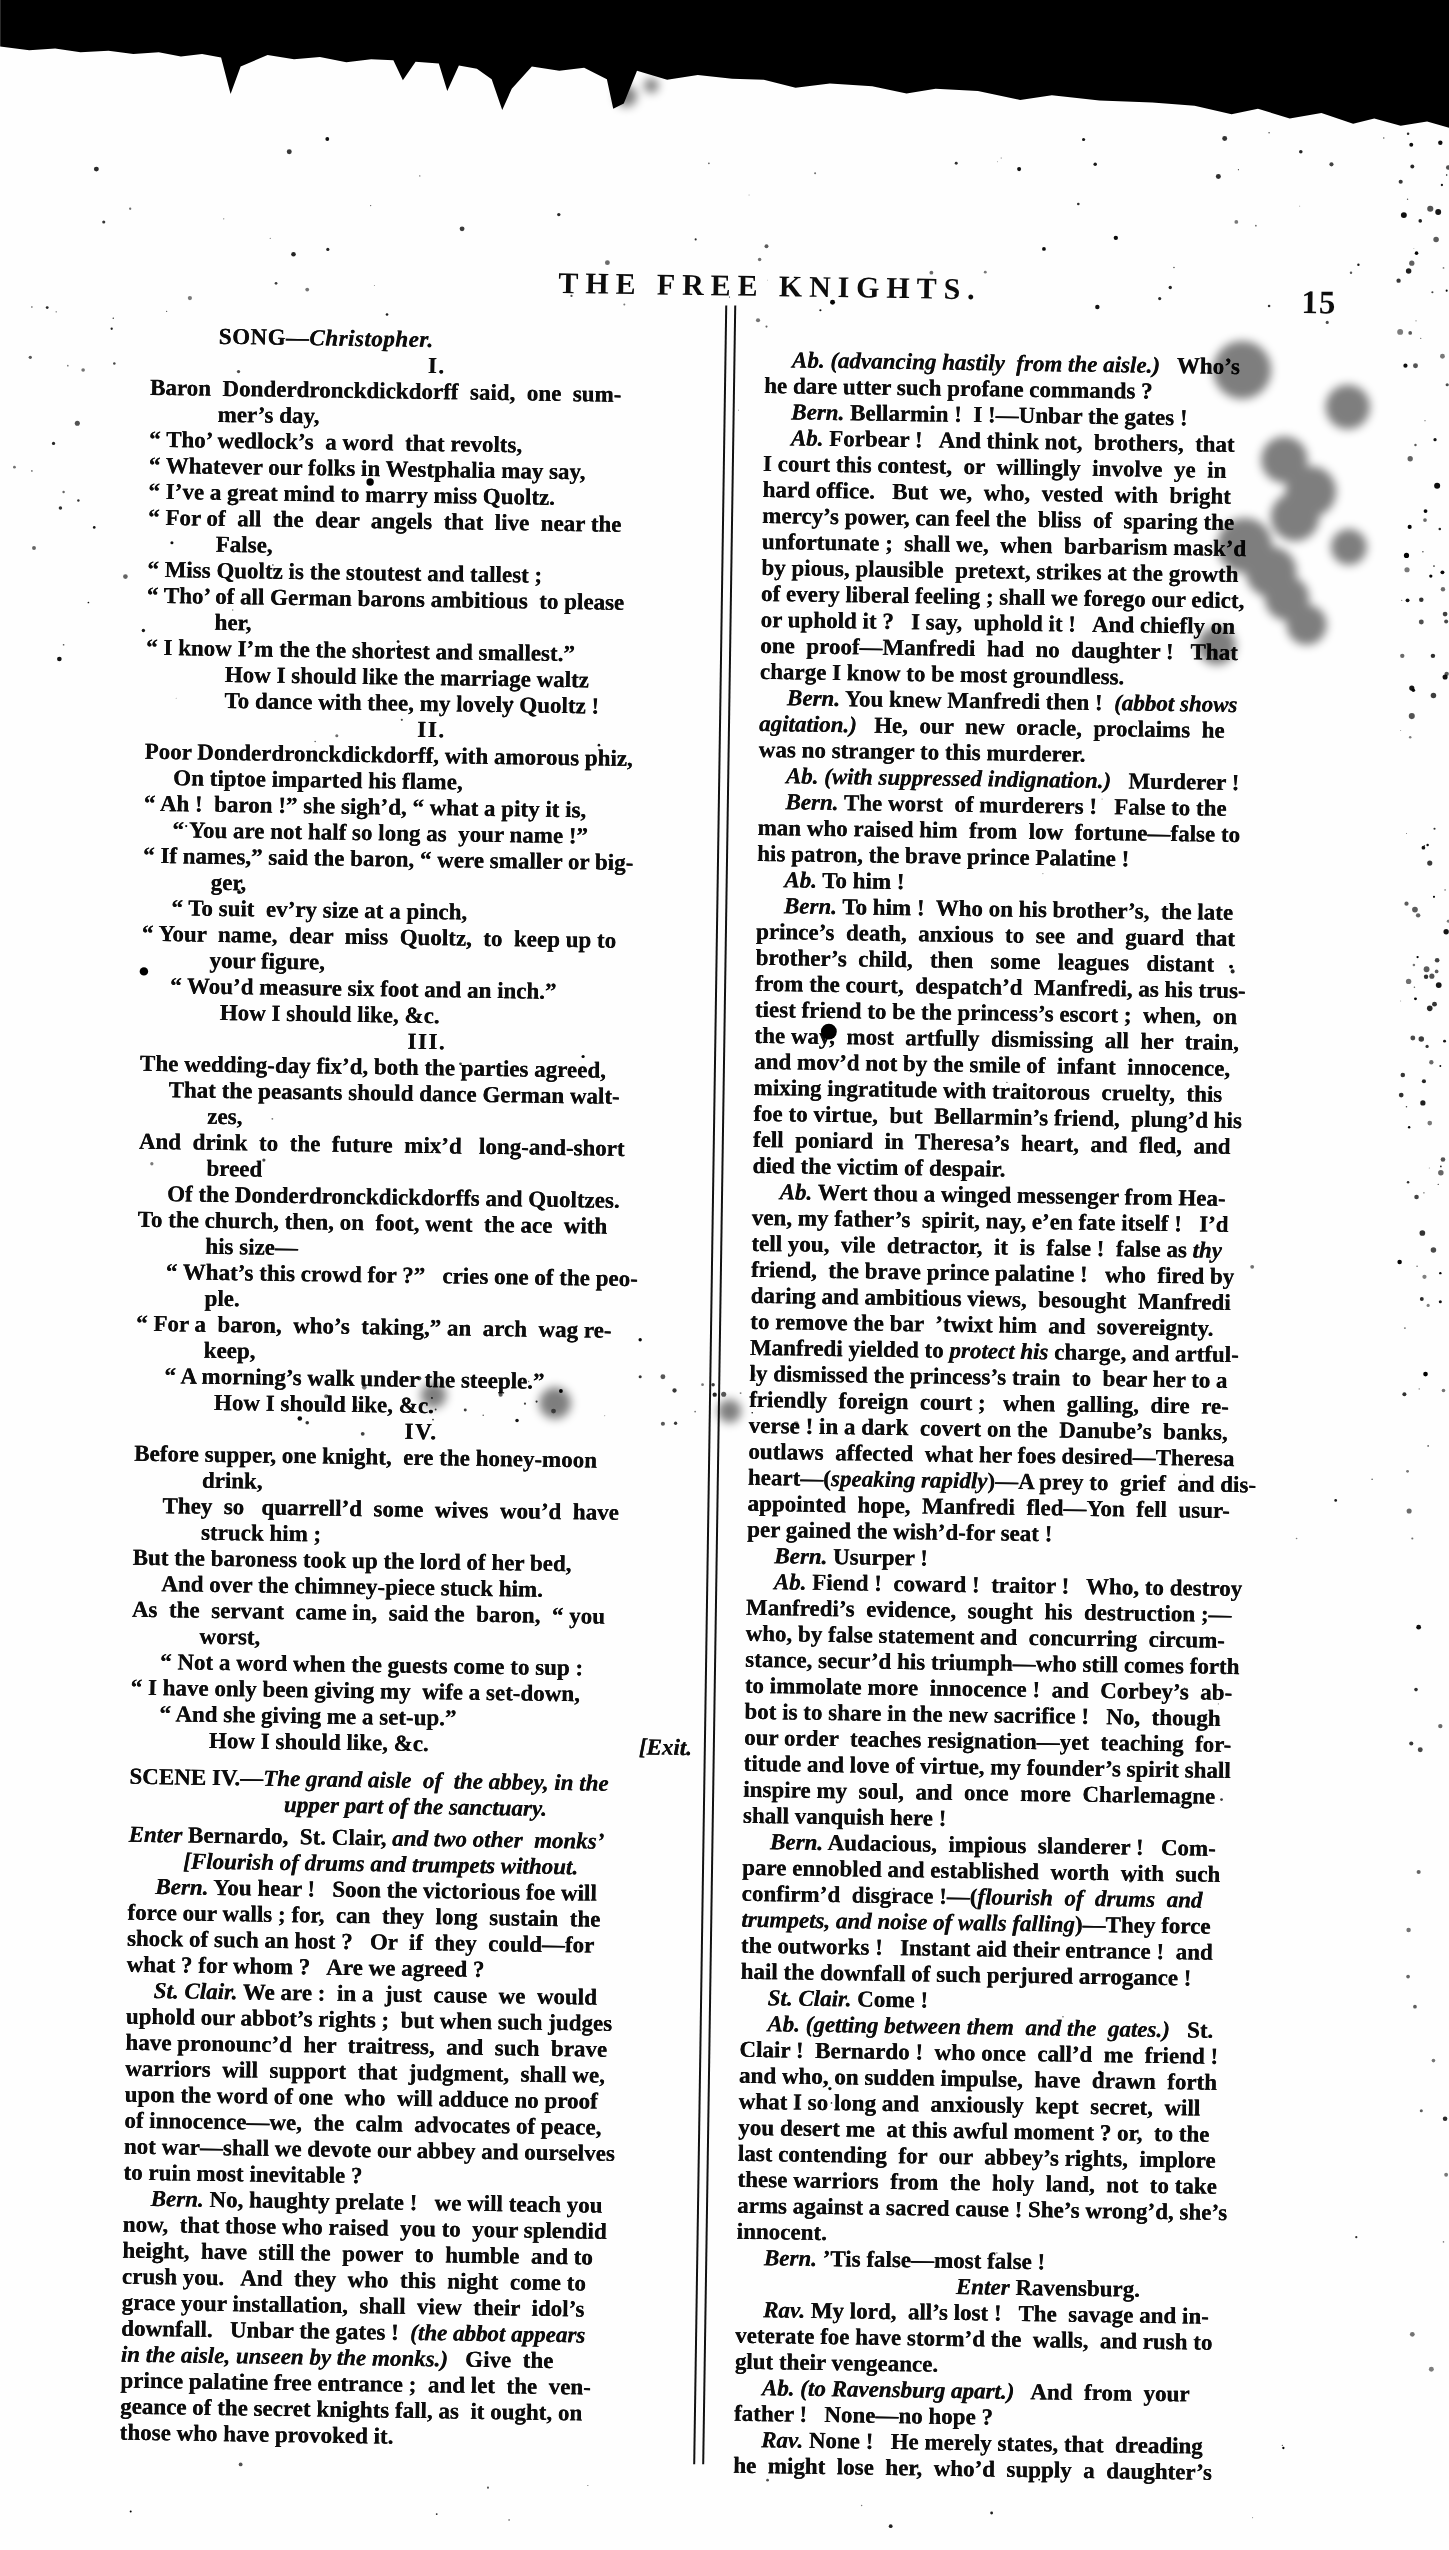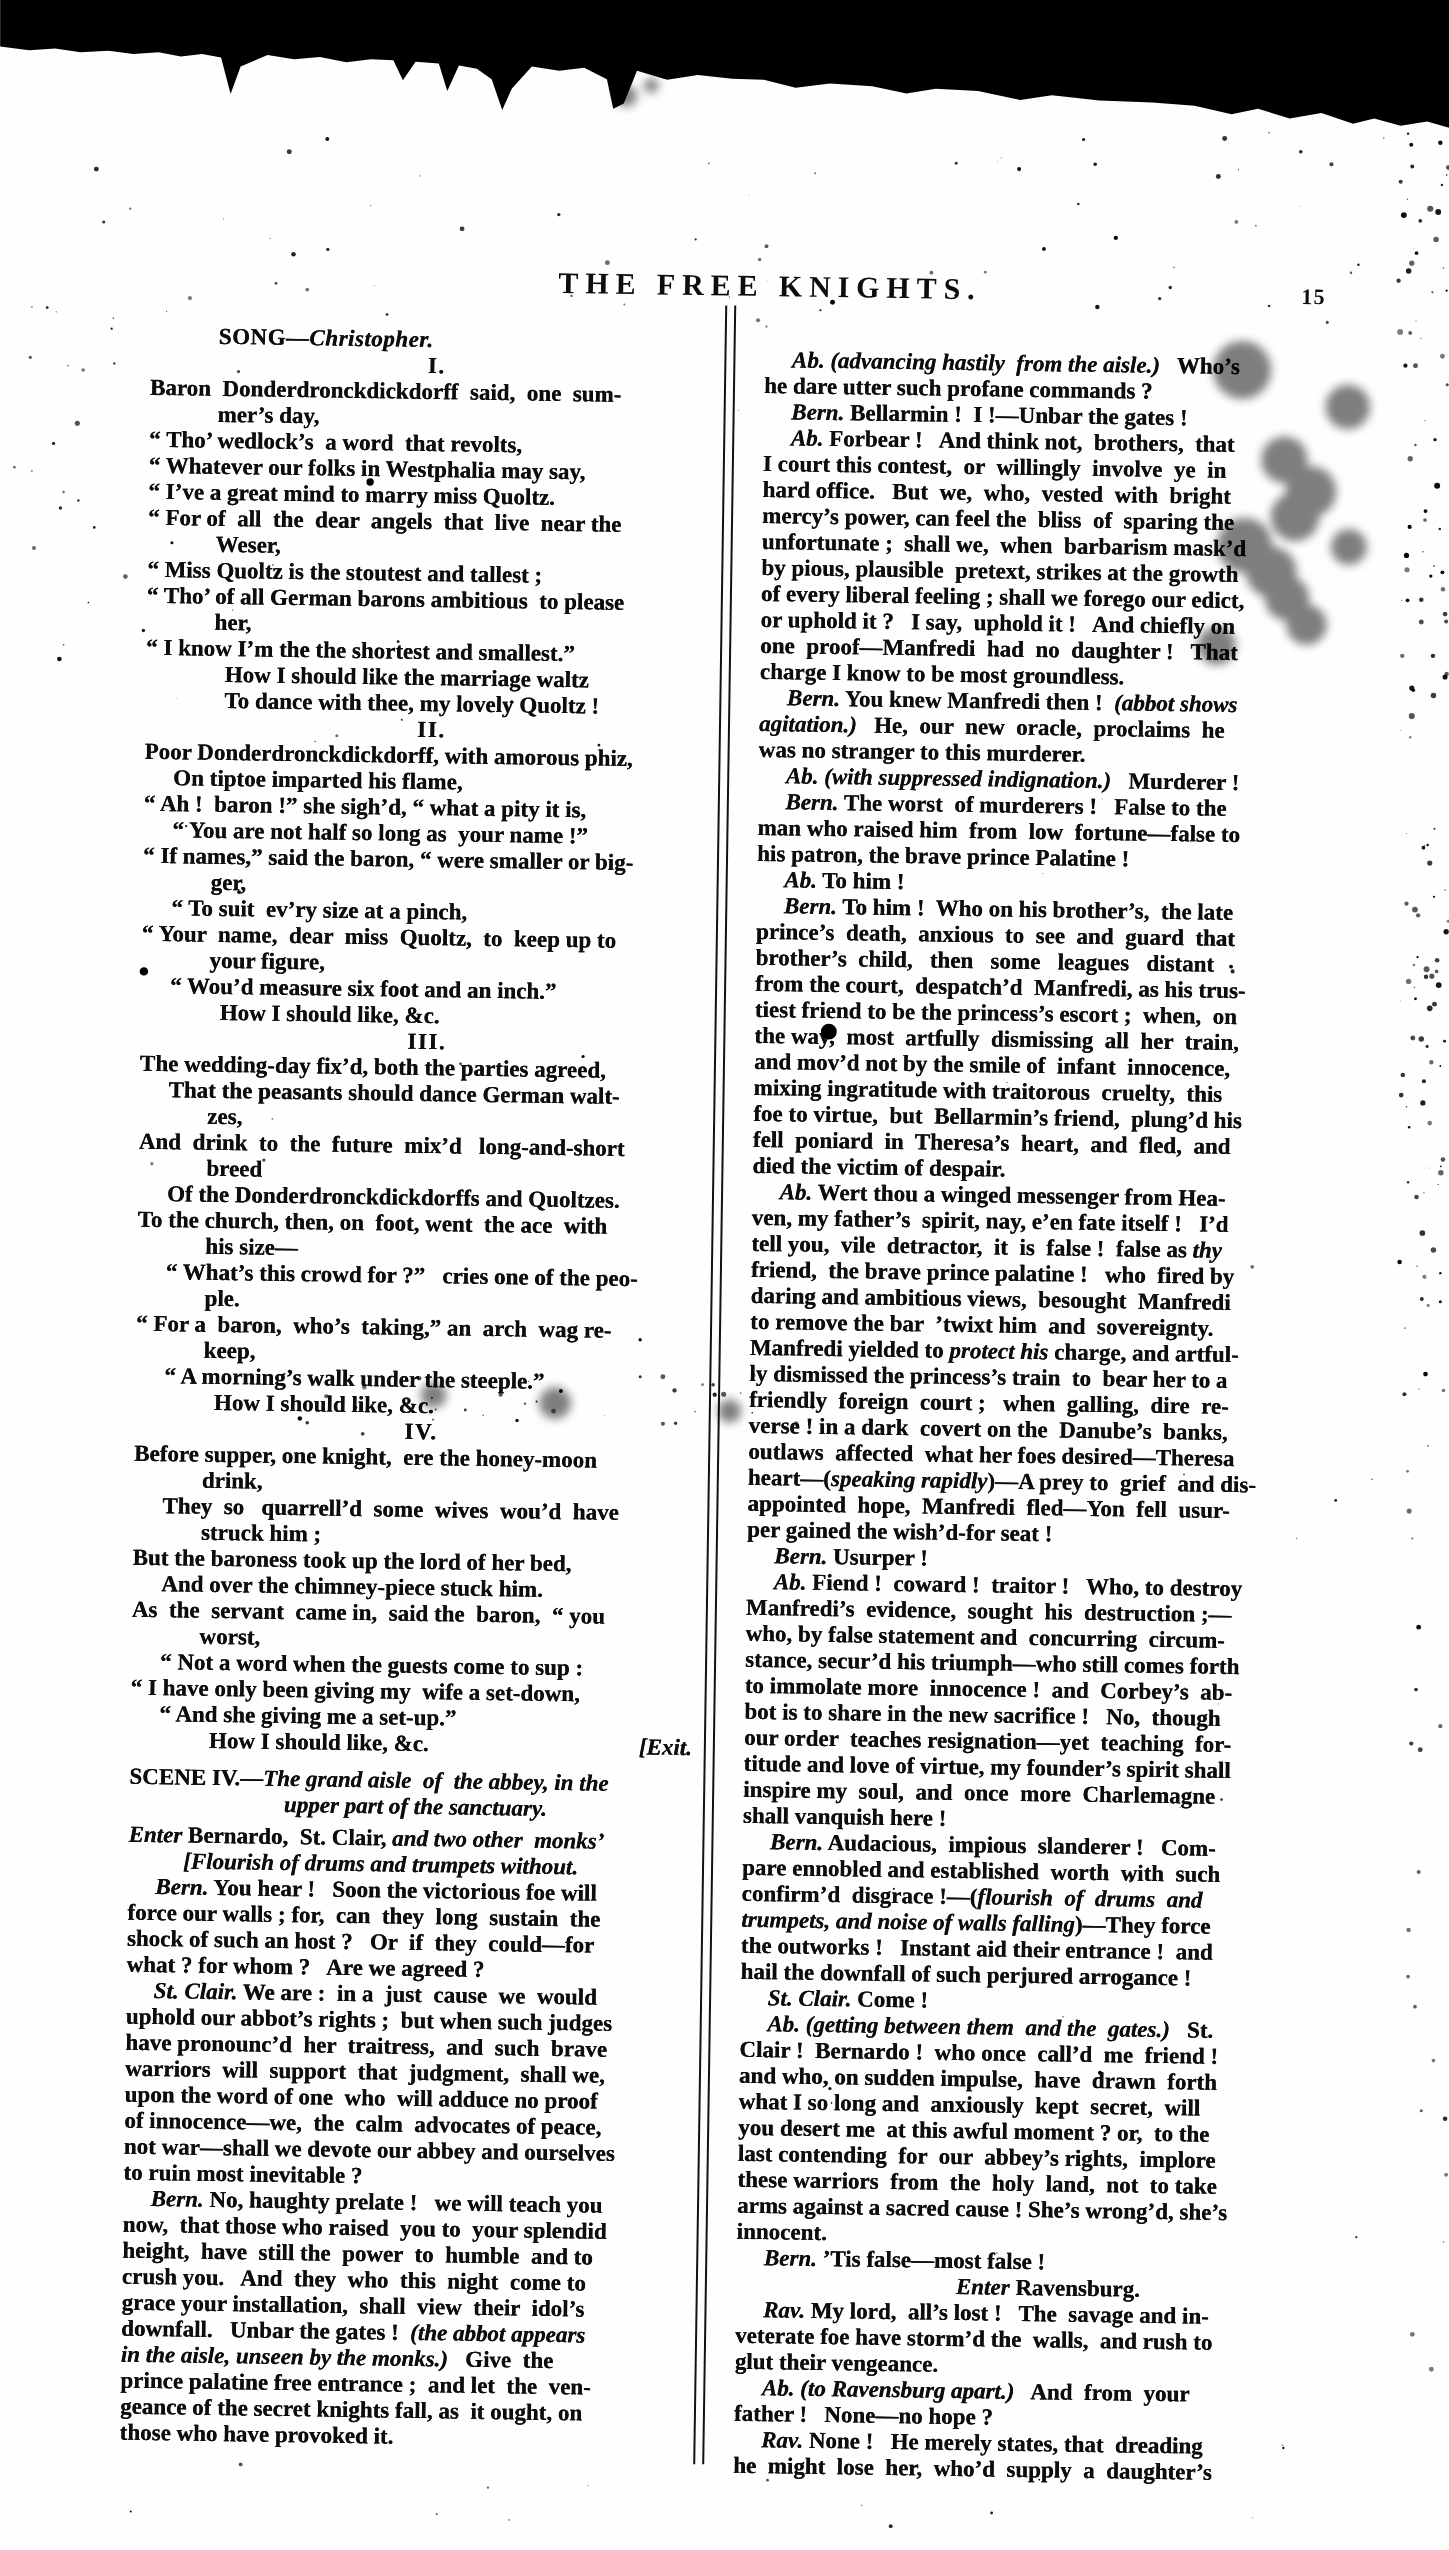--- a/index.html
+++ b/index.html
@@ -1,21 +1,21 @@
 <!DOCTYPE html>
 <html style="font-size:8.5px"><head>
 <meta charset="utf-8">
 <style>
   html,body{margin:0;padding:0;background:#e8e8e8;overflow:hidden;}
   .page{position:relative;width:1450px;height:2550px;background:#fefefe;overflow:hidden;
         font-family:"Liberation Serif", serif;color:#0d0d0d;}
   .scan{position:absolute;inset:0;transform:rotate(0.85deg);transform-origin:159px 317px;}
   .title{position:absolute;left:151px;top:260px;width:1237px;text-align:center;
          font-size:30px;font-weight:bold;letter-spacing:6.9px;}
-  .pagenum{position:absolute;left:1301px;top:267px;font-size:22px;font-weight:bold;letter-spacing:1.1px;}
+  .pagenum{position:absolute;left:1301px;top:267px;font-size:33px;font-weight:bold;letter-spacing:1.1px;}
   .col{position:absolute;font-size:23px;line-height:26px;font-weight:bold;text-shadow:0.3px 0 0 currentColor;}
   .col.left{left:151px;top:323px;width:573px;}
   .col.right{left:765px;top:338px;width:624px;}
   .divider{position:absolute;left:725px;top:297px;height:2159px;width:6.9px;
            border-left:2.6px solid #121212;border-right:2.6px solid #121212;}
   .ln{white-space:pre;height:26px;}
   .it{font-style:italic;}
   .num{text-align:center;letter-spacing:1.6px;}
   .song{margin-left:68px;letter-spacing:0.5px;}
   .vc{margin-left:68px;}
@@ -42,21 +42,21 @@
     <div class="divider"></div>
     <div class="col left">
         <div class="ln song"><span>SONG—</span><span class="it">Christopher.</span></div>
         <div class="ln num"><span>I.</span></div>
         <div class="ln v"><span>Baron  Donderdronckdickdorff  said,  one  sum-</span></div>
         <div class="ln vc"><span>mer’s day,</span></div>
         <div class="ln v"><span>“ Tho’ wedlock’s  a word  that revolts,</span></div>
         <div class="ln v"><span>“ Whatever our folks in Westphalia may say,</span></div>
         <div class="ln v"><span>“ I’ve a great mind to marry miss Quoltz.</span></div>
         <div class="ln v"><span>“ For of  all  the  dear  angels  that  live  near the</span></div>
-        <div class="ln vc"><span>Weser,</span></div>
+        <div class="ln vc"><span>False,</span></div>
         <div class="ln v"><span>“ Miss Quoltz is the stoutest and tallest ;</span></div>
         <div class="ln v"><span>“ Tho’ of all German barons ambitious  to please</span></div>
         <div class="ln vc"><span>her,</span></div>
         <div class="ln v"><span>“ I know I’m the the shortest and smallest.”</span></div>
         <div class="ln ref"><span>How I should like the marriage waltz</span></div>
         <div class="ln ref"><span>To dance with thee, my lovely Quoltz !</span></div>
         <div class="ln num"><span>II.</span></div>
         <div class="ln v"><span>Poor Donderdronckdickdorff, with amorous phiz,</span></div>
         <div class="ln v2"><span>On tiptoe imparted his flame,</span></div>
         <div class="ln v"><span>“ Ah !  baron !” she sigh’d, “ what a pity it is,</span></div>

